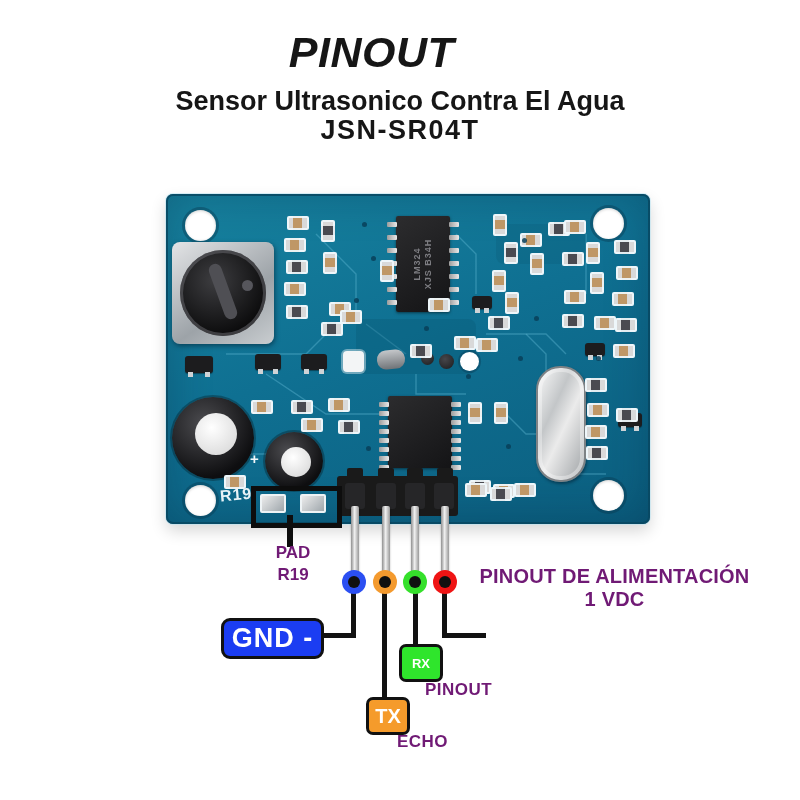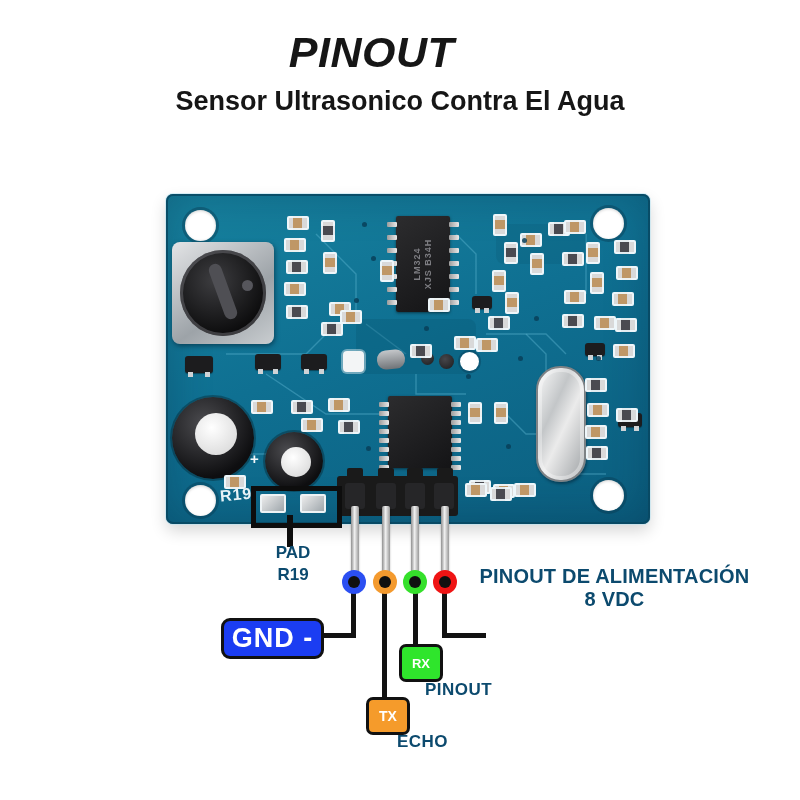--- a/index.html
+++ b/index.html
@@ -79,35 +79,36 @@
   #wire-vcc-h{left:442px;top:633px;width:44px;height:5px;}
   .dot{position:absolute;width:24px;height:24px;border-radius:50%;top:570px;}
   .dot::after{content:"";position:absolute;left:6px;top:6px;width:12px;height:12px;border-radius:50%;background:#101010;}
   #dot-0{left:342px;} #dot-1{left:373px;} #dot-2{left:403px;} #dot-3{left:433px;}
 
   .pinbox{position:absolute;display:flex;align-items:center;justify-content:center;color:#fff;
           font-weight:700;border:3px solid #111;border-radius:9px;}
   #gnd-box{left:221px;top:618px;width:97px;height:35px;font-size:27px;letter-spacing:1px;}
   #vcc-box{left:481px;top:619px;width:101px;height:37px;font-size:28px;letter-spacing:1px;}
   #rx-box{left:399px;top:644px;width:38px;height:32px;font-size:13px;border-radius:7px;}
-  #tx-box{left:366px;top:697px;width:38px;height:32px;font-size:14px;border-radius:7px;}
-
-  .note{position:absolute;font-weight:700;color:#0c4a6e;text-align:center;}
+  #tx-box{left:366px;top:697px;width:38px;height:32px;font-size:20px;border-radius:7px;}
+
+  .note{position:absolute;font-weight:700;color:#701a75;text-align:center;}
   #trigger-note{left:398px;top:680px;width:121px;font-size:17px;letter-spacing:.5px;}
   #echo-note{left:362px;top:732px;width:121px;font-size:17px;letter-spacing:.5px;}
   #voltage-note{left:452px;top:565px;width:325px;font-size:20px;line-height:23px;letter-spacing:.2px;}
   #pad-note{left:243px;top:542px;width:100px;font-size:17px;line-height:22px;}
 </style>
 </head>
 <body>
 
 <div id="canvas">
 
   <div class="abs" id="title">PINOUT</div>
   <div class="abs" id="subtitle">Sensor Ultrasonico Contra El Agua</div>
+  <div class="abs" id="model">JSN-SR04T</div>
 
   <div class="abs" id="board">
     <svg id="traces" class="abs" width="484" height="330">
       <g fill="none" stroke="#63bcd6" stroke-opacity=".4" stroke-width="1.4">
         <path d="M60 160 H140 L170 130"></path>
         <path d="M150 40 L190 80 V120"></path>
         <path d="M290 40 L310 60 V100"></path>
         <path d="M320 140 H380 L400 160"></path>
         <path d="M100 180 L160 220 H220"></path>
         <path d="M250 180 V200 H300"></path>
@@ -285,16 +286,16 @@
   <div class="dot" id="dot-3" style="background: rgb(239, 20, 20);"></div>
 
   <div class="pinbox" id="gnd-box" style="background: rgb(27, 61, 242);">GND -</div>
   <div class="pinbox" id="tx-box" style="background: rgb(245, 155, 43);">TX</div>
   <div class="pinbox" id="rx-box" style="background: rgb(47, 229, 44);">RX</div>
 
   <div class="note" id="trigger-note">PINOUT</div>
   <div class="note" id="echo-note">ECHO</div>
   <div class="note" id="voltage-note">
     <div>PINOUT DE ALIMENTACIÓN</div>
-    <div>8 VDC</div>
+    <div>1 VDC</div>
   </div>
 
 </div>
 
 </body></html>

